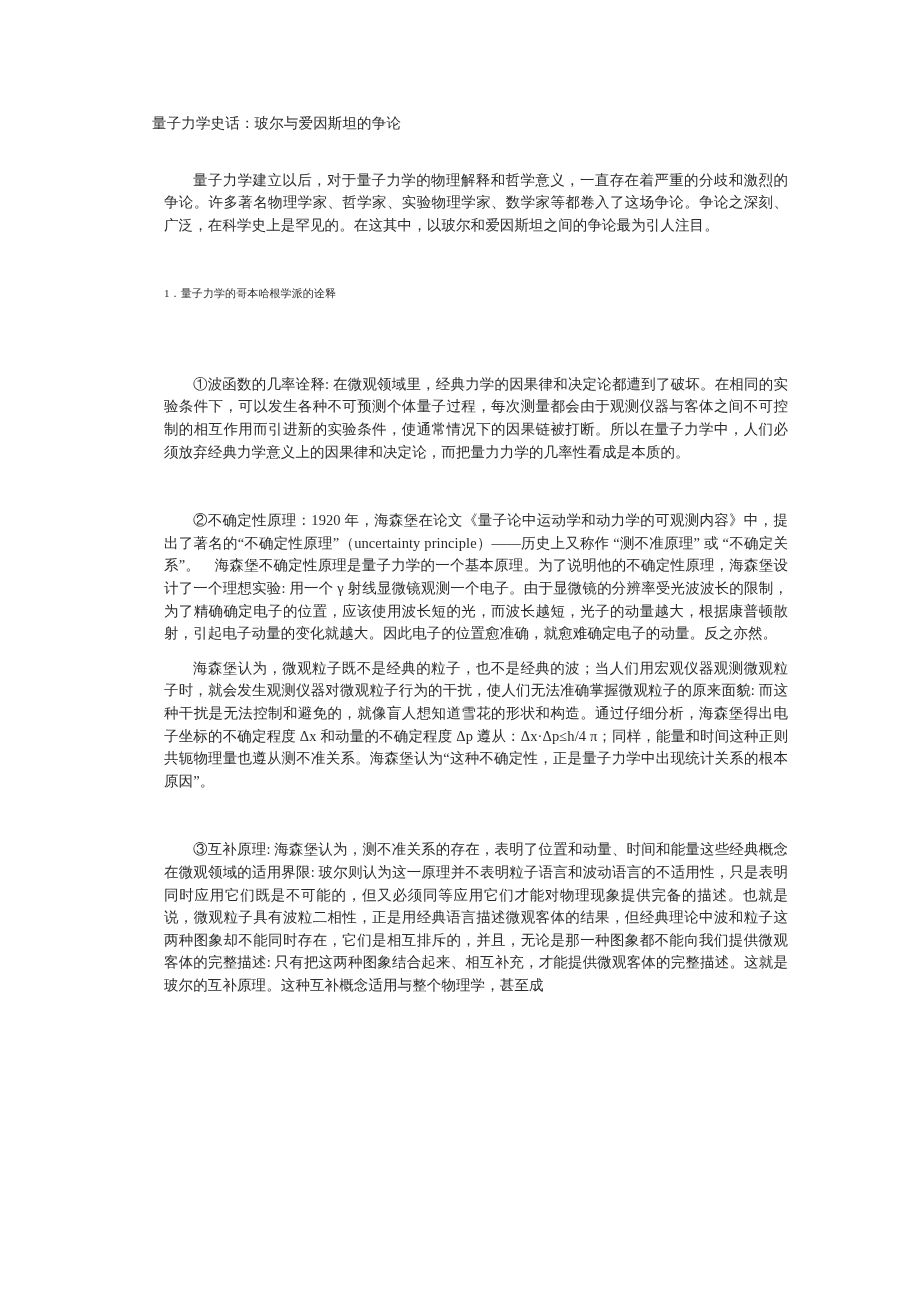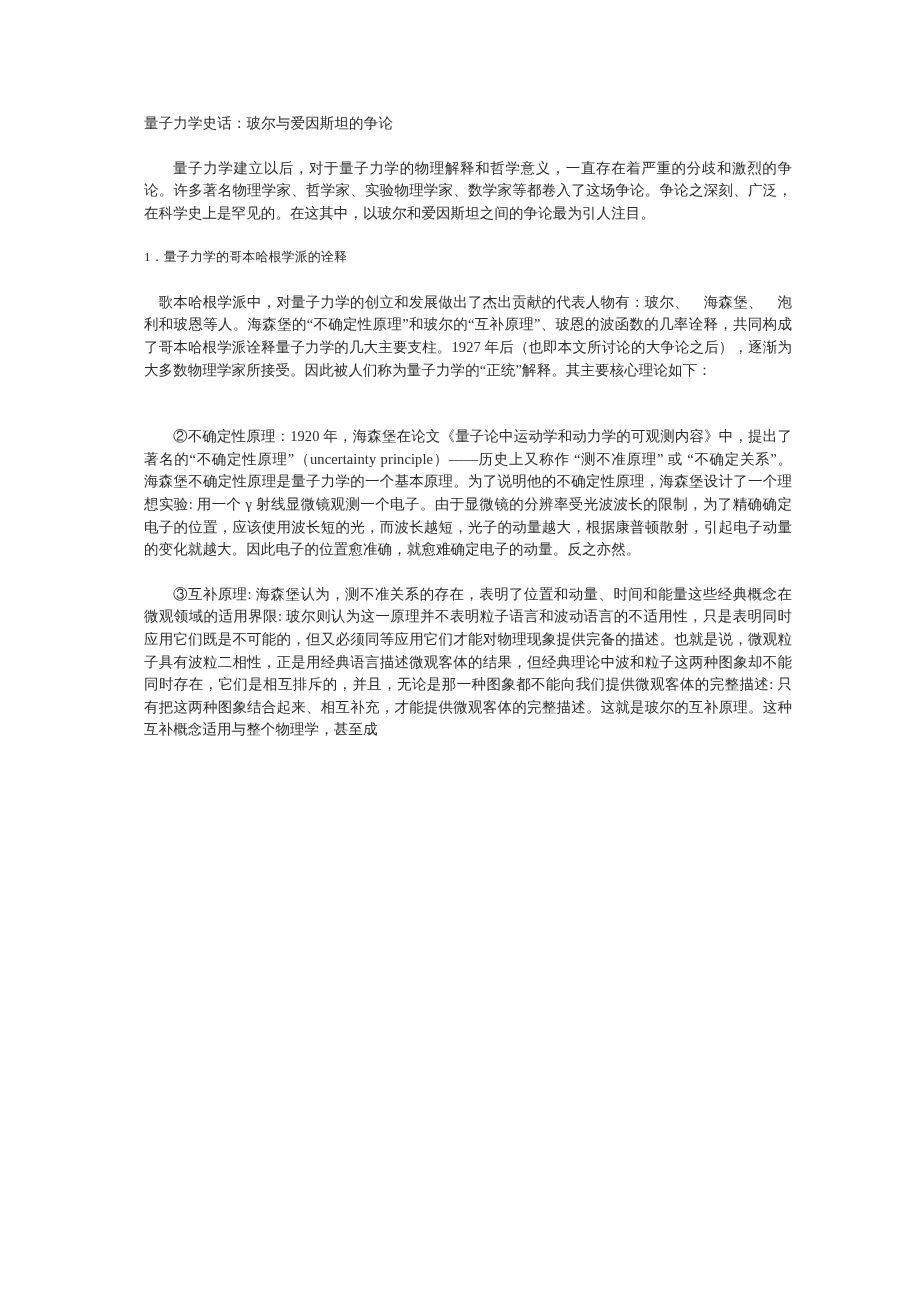--- a/index.html
+++ b/index.html
@@ -17,48 +17,48 @@
   }
   .page {
     position: relative;
     width: 920px;
     height: 1302px;
     background: #ffffff;
     overflow: hidden;
   }
   .content {
     position: absolute;
-    left: 144px;
+    left: 152px;
     top: 112px;
     width: 648px;
   }
   .doc-title {
     font-size: 14.5px;
     line-height: 22.5px;
     margin: 0 0 0 0;
     text-align: justify;
     text-justify: inter-ideograph;
     letter-spacing: 0.15px;
   }
   .spacer-sm { height: 22px; }
   p.para {
     font-size: 14.5px;
     line-height: 22.6px;
-    margin: 0;
+    margin: 12px;
     text-align: justify;
     text-justify: inter-ideograph;
     letter-spacing: 0.1px;
     word-break: break-all;
   }
   p.indent { text-indent: 2em; }
   p.indent1 { text-indent: 1em; }
   p.section-head {
-    font-size: 13px;
+    font-size: 11px;
     line-height: 22.6px;
-    margin: 0;
+    margin: 12px;
     letter-spacing: 0.1px;
   }
   .gap-para { height: 22px; }
 </style>
 </head>
 <body style="background: rgb(255, 255, 255); color: rgb(43, 43, 43);">
 
 <div class="page">
   <div class="content">
 
@@ -68,28 +68,29 @@
 
     <p class="para indent">量子力学建立以后，对于量子力学的物理解释和哲学意义，一直存在着严重的分歧和激烈的争论。许多著名物理学家、哲学家、实验物理学家、数学家等都卷入了这场争论。争论之深刻、广泛，在科学史上是罕见的。在这其中，以玻尔和爱因斯坦之间的争论最为引人注目。</p>
 
     <div class="gap-para"></div>
 
     <p class="section-head">1．量子力学的哥本哈根学派的诠释</p>
 
     <div class="gap-para"></div>
 
 
-    <p class="para indent1">歌本哈根学派中，对量子力学的创立和发展做出了杰出贡献的代表人物有：玻尔、　海森堡、　泡利和玻恩等人。海森堡的“不确定性原理”和玻尔的“互补原理”、玻恩的波函数的几率诠释，共同构成了哥本哈根学派诠释量子力学的几大主要支柱。1927 年后（也即本文所讨论的大争论之后），逐渐为大多数物理学家所接受。因此被人们称为量子力学的“正统”解释。其主要核心理论如下：</p>
 
     <div class="gap-para"></div>
 
+    <p class="para indent">①波函数的几率诠释: 在微观领域里，经典力学的因果律和决定论都遭到了破坏。在相同的实验条件下，可以发生各种不可预测个体量子过程，每次测量都会由于观测仪器与客体之间不可控制的相互作用而引进新的实验条件，使通常情况下的因果链被打断。所以在量子力学中，人们必须放弃经典力学意义上的因果律和决定论，而把量力力学的几率性看成是本质的。</p>
 
     <div class="gap-para"></div>
 
     <p class="para indent">②不确定性原理：1920 年，海森堡在论文《量子论中运动学和动力学的可观测内容》中，提出了著名的“不确定性原理”（uncertainty principle）——历史上又称作 “测不准原理” 或 “不确定关系”。　海森堡不确定性原理是量子力学的一个基本原理。为了说明他的不确定性原理，海森堡设计了一个理想实验: 用一个 γ 射线显微镜观测一个电子。由于显微镜的分辨率受光波波长的限制，为了精确确定电子的位置，应该使用波长短的光，而波长越短，光子的动量越大，根据康普顿散射，引起电子动量的变化就越大。因此电子的位置愈准确，就愈难确定电子的动量。反之亦然。</p>
 
+    <p class="para indent">海森堡认为，微观粒子既不是经典的粒子，也不是经典的波；当人们用宏观仪器观测微观粒子时，就会发生观测仪器对微观粒子行为的干扰，使人们无法准确掌握微观粒子的原来面貌: 而这种干扰是无法控制和避免的，就像盲人想知道雪花的形状和构造。通过仔细分析，海森堡得出电子坐标的不确定程度 Δx 和动量的不确定程度 Δp 遵从：Δx·Δp≤h/4 π；同样，能量和时间这种正则共轭物理量也遵从测不准关系。海森堡认为“这种不确定性，正是量子力学中出现统计关系的根本原因”。</p>
 
     <div class="gap-para"></div>
 
     <p class="para indent">③互补原理: 海森堡认为，测不准关系的存在，表明了位置和动量、时间和能量这些经典概念在微观领域的适用界限: 玻尔则认为这一原理并不表明粒子语言和波动语言的不适用性，只是表明同时应用它们既是不可能的，但又必须同等应用它们才能对物理现象提供完备的描述。也就是说，微观粒子具有波粒二相性，正是用经典语言描述微观客体的结果，但经典理论中波和粒子这两种图象却不能同时存在，它们是相互排斥的，并且，无论是那一种图象都不能向我们提供微观客体的完整描述: 只有把这两种图象结合起来、相互补充，才能提供微观客体的完整描述。这就是玻尔的互补原理。这种互补概念适用与整个物理学，甚至成</p>
 
   </div>
 </div>
 
 </body></html>

